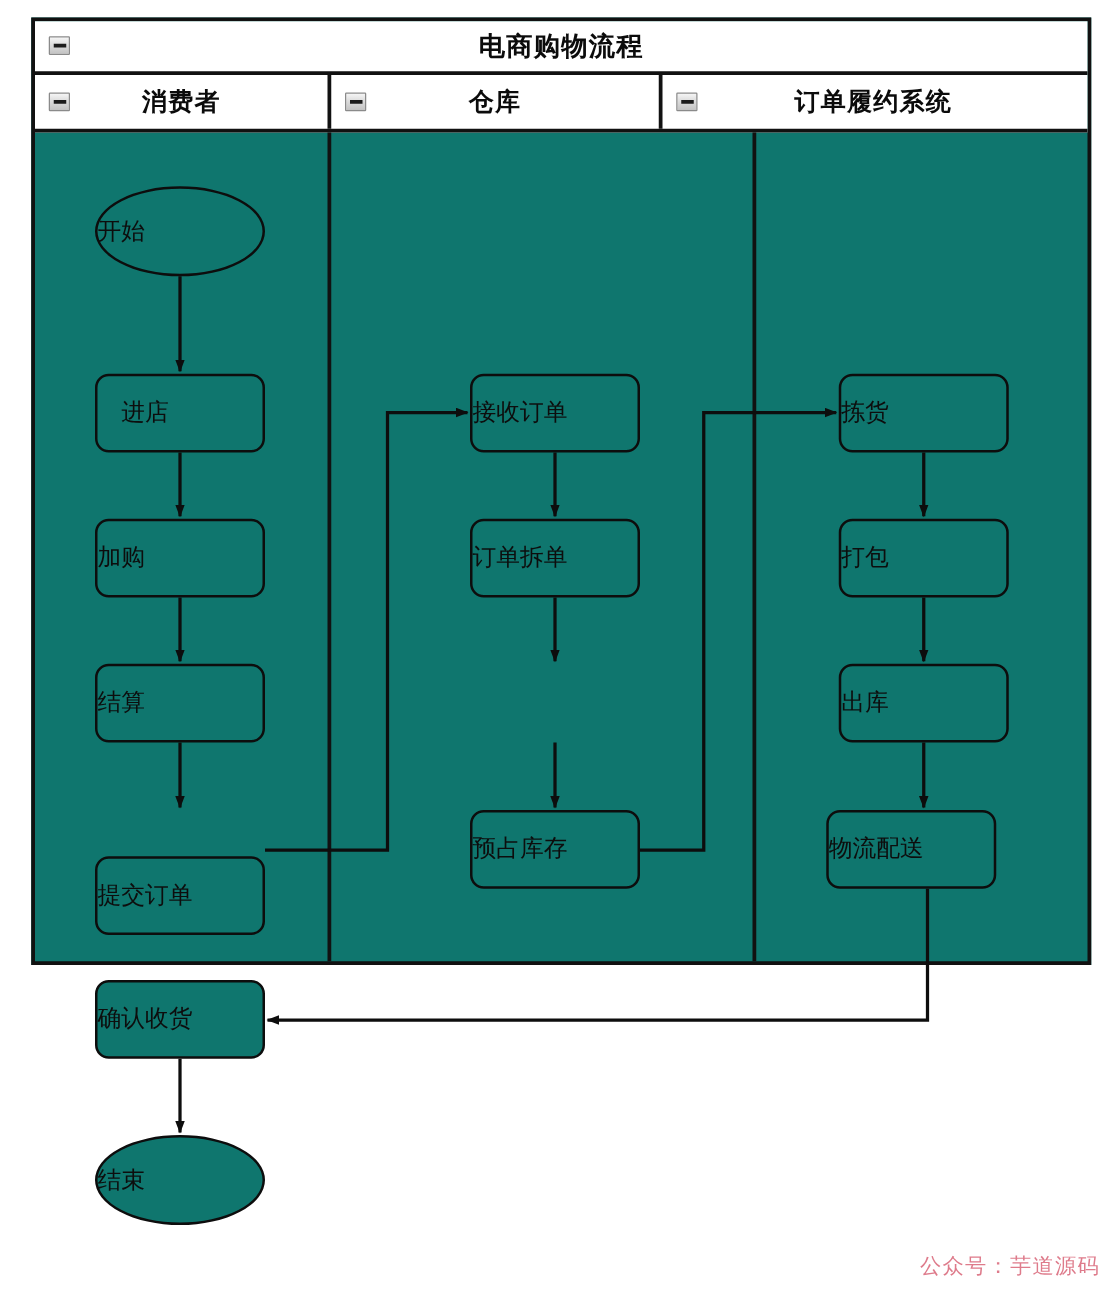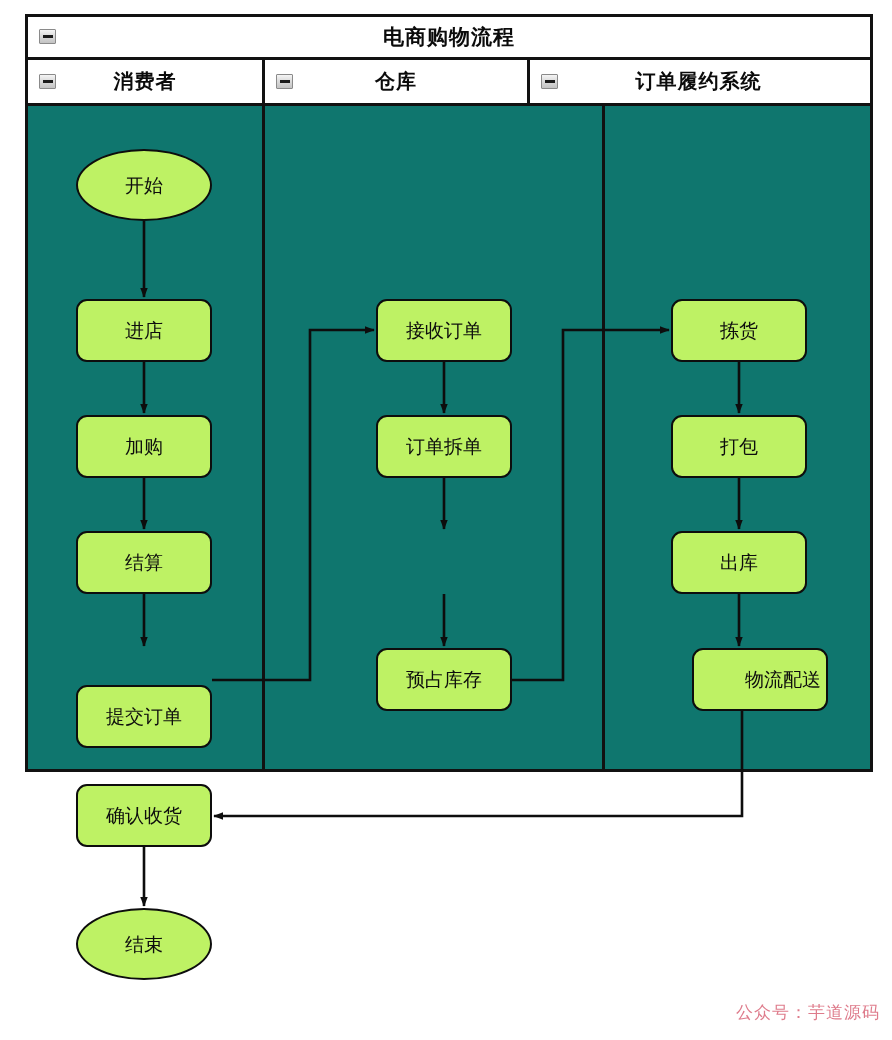--- a/index.html
+++ b/index.html
@@ -115,25 +115,25 @@
     height: 3px;
     background: #1b1b1b;
   }
   .collapse-title { left: 11px; top: 12px; }
   .collapse-lane  { left: 11px; top: 14px; }
 
   
   .node {
     position: absolute;
     box-sizing: border-box;
-    background: #bef264;
+    background: #0f766e;
     border: 2.5px solid #0d0d0d;
     display: flex;
     align-items: center;
-    justify-content: center;
+    justify-content: flex-start;
     color: #0d0d0d;
   }
   .node.process {
     border-radius: 11px;
     width: 136px;
     height: 63px;
   }
   .node.terminator {
     border-radius: 50%;
     width: 136px;
@@ -226,21 +226,21 @@
 
       <path d="M212,680 L310,680 L310,330 L374,330"></path>
       <path d="M512,680 L563,680 L563,330 L669,330"></path>
       <path d="M742,711 L742,816 L214,816"></path>
     </g>
   </svg>
 
   <div class="node terminator" style="left:76px;top:149px;">
     <span class="label">开始</span>
   </div>
-  <div class="node process" style="left:76px;top:299px;">
+  <div class="node process" style="left:76px;top:299px;padding-left:19px;">
     <span class="label">进店</span>
   </div>
   <div class="node process" style="left:76px;top:415px;">
     <span class="label">加购</span>
   </div>
   <div class="node process" style="left:76px;top:531px;">
     <span class="label">结算</span>
   </div>
   <div class="node process" style="left:76px;top:648px;margin-top:37px;">
     <span class="label">提交订单</span>
@@ -264,19 +264,19 @@
 
   <div class="node process" style="left:671px;top:299px;">
     <span class="label">拣货</span>
   </div>
   <div class="node process" style="left:671px;top:415px;">
     <span class="label">打包</span>
   </div>
   <div class="node process" style="left:671px;top:531px;">
     <span class="label">出库</span>
   </div>
-  <div class="node process" style="left:692px;top:648px;padding-left:46px;">
+  <div class="node process" style="left:661px;top:648px;">
     <span class="label">物流配送</span>
   </div>
 
   <div class="watermark">公众号：芋道源码</div>
 
 </div>
 
 </body></html>

